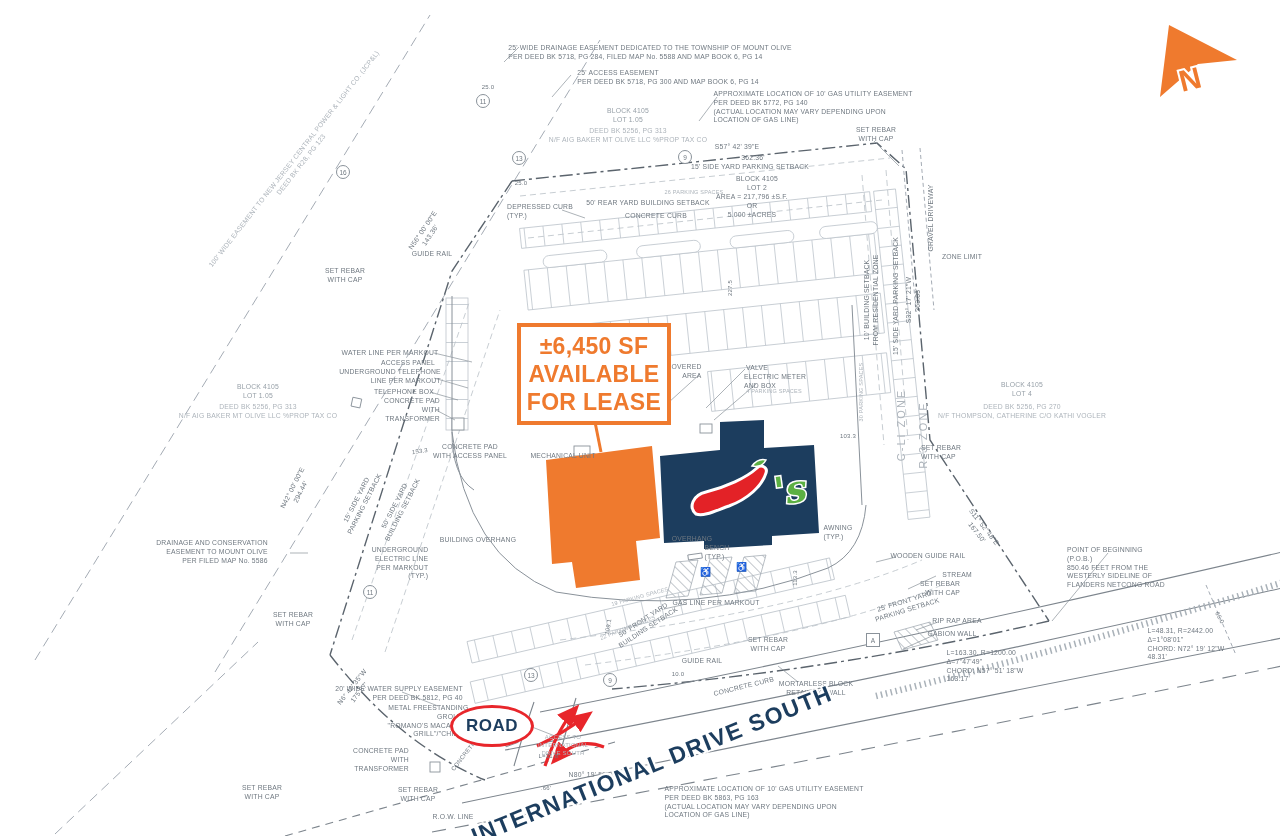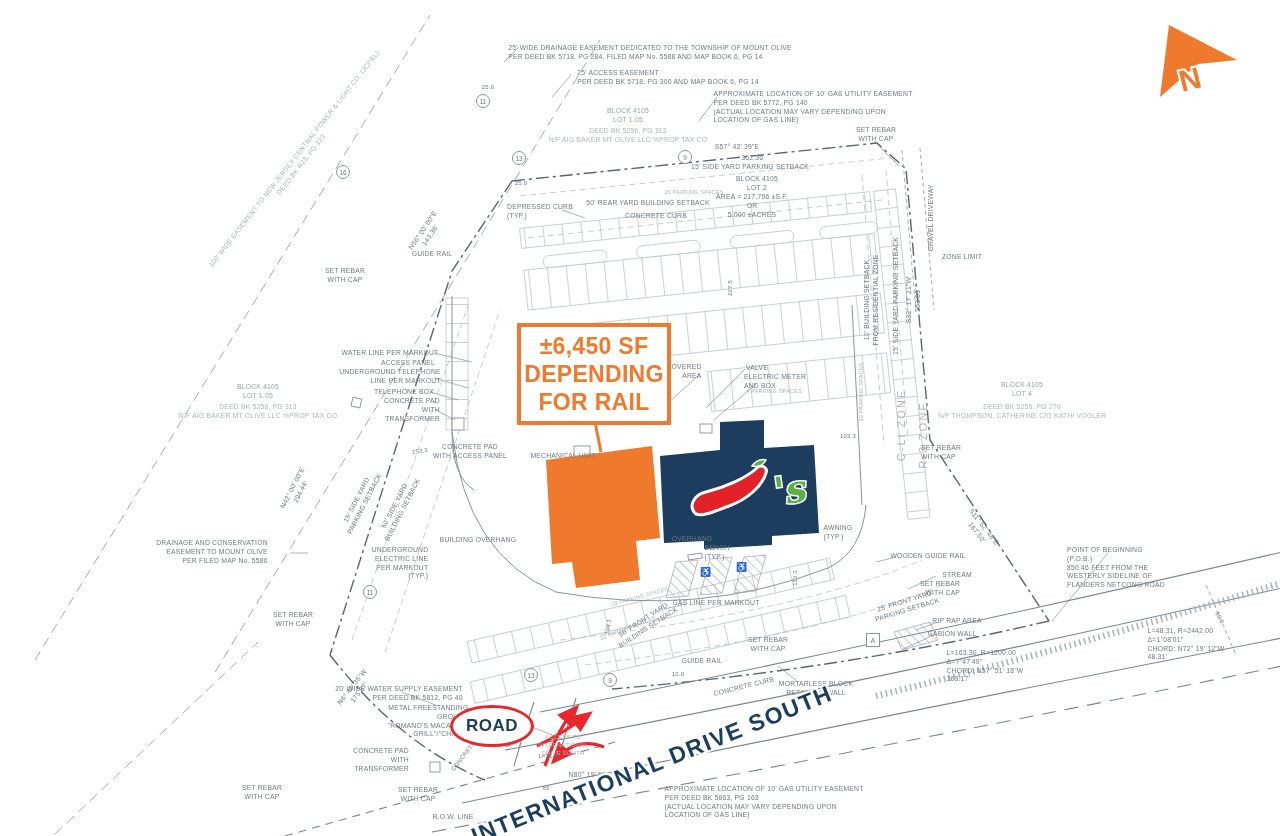--- a/index.html
+++ b/index.html
@@ -344,22 +344,22 @@
       <div class="marker circle" style="left: 685px; top: 157px;">9</div>
       <div class="marker circle" style="left: 343px; top: 172px;">16</div>
       <div class="marker circle" style="left: 370px; top: 592px;">11</div>
       <div class="marker circle" style="left: 531px; top: 675px;">13</div>
       <div class="marker circle" style="left: 610px; top: 680px;">9</div>
       <div class="marker " style="left: 873px; top: 640px;">A</div>
     </div>
 
   <div class="callout">
     <span>±6,450 SF</span>
-    <span>DEPENDING</span>
-    <span>FOR RAIL</span>
+    <span>AVAILABLE</span>
+    <span>FOR LEASE</span>
   </div>
 
   <div class="pylon">
     <span>ROAD</span>
   </div>
 
   <div class="street">INTERNATIONAL DRIVE SOUTH</div>
 
 </div>
 

